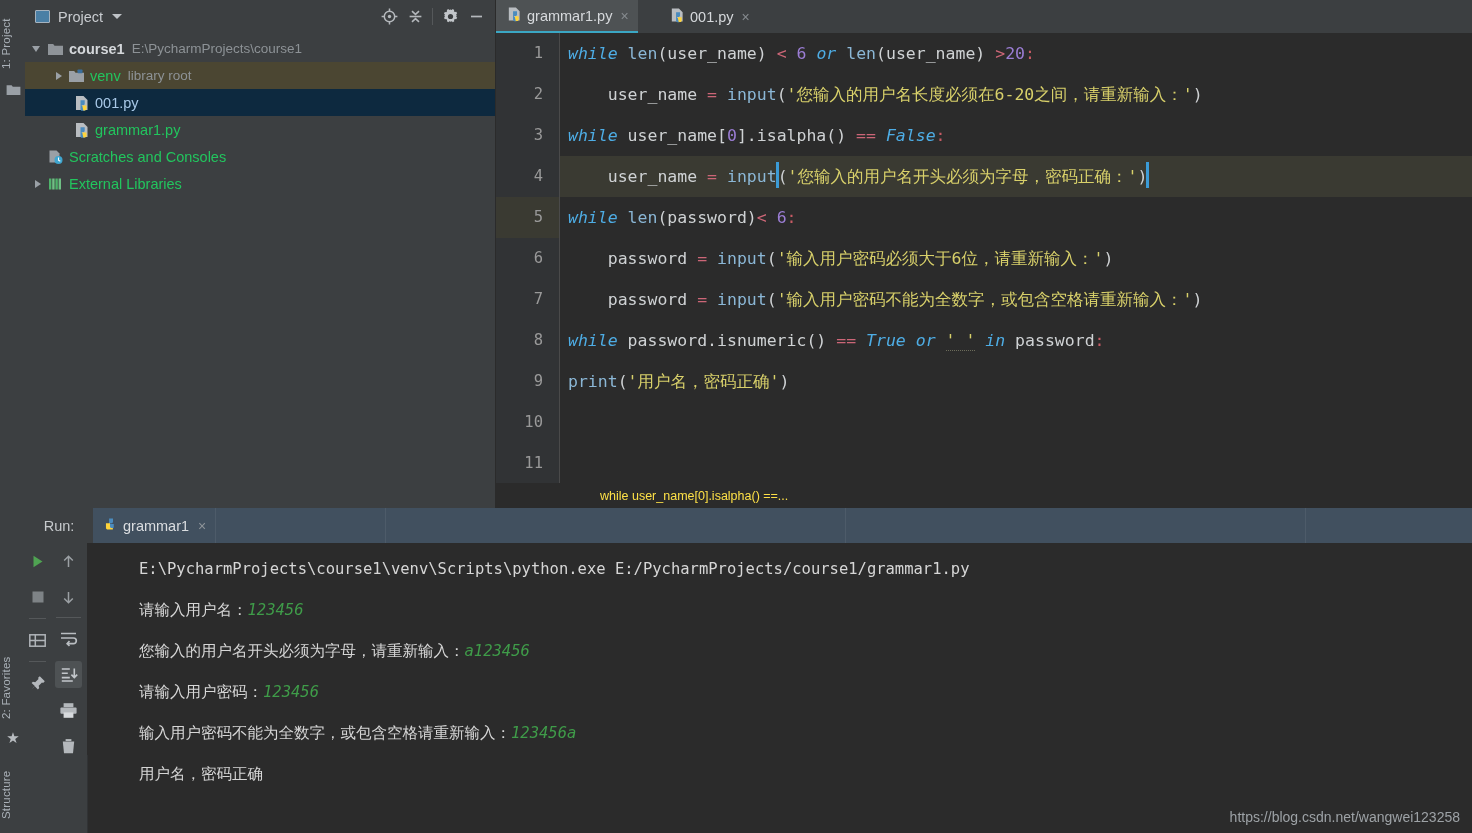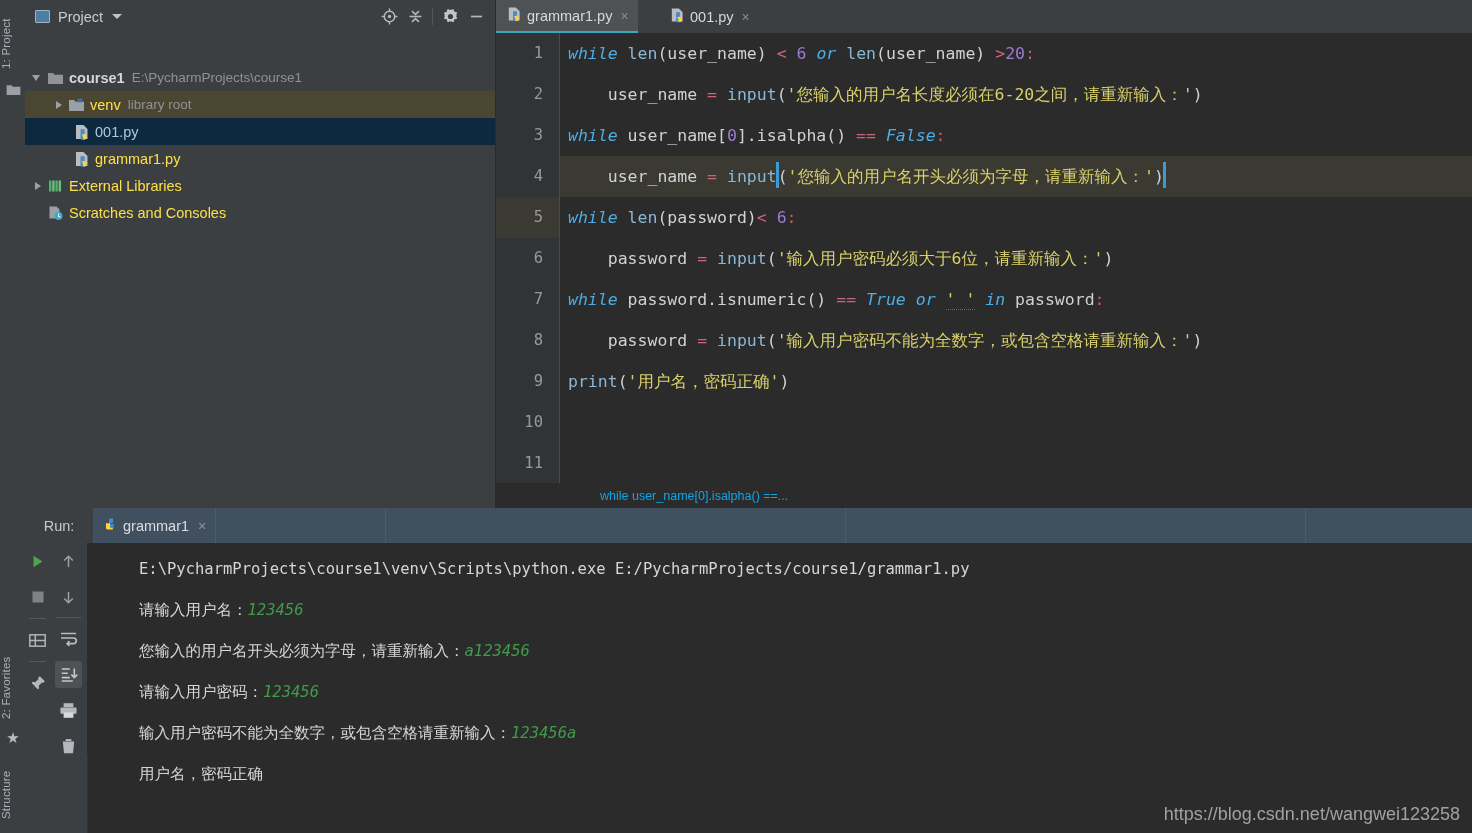--- a/index.html
+++ b/index.html
@@ -53,42 +53,42 @@
     border-left:5px solid transparent;border-right:5px solid transparent;
     border-top:5px solid #bfc3c7;
   }
   .ph-spacer{flex:1;}
   .ph-btn{
     width:26px;height:26px;display:flex;align-items:center;justify-content:center;
     flex:none;
   }
   .ph-sep{width:1px;height:17px;background:#55585a;margin:0 4px;flex:none;}
 
-  .tree{padding-top:2px;font-size:14.5px;color:#bbbbbb;margin-top:29px;}
+  .tree{padding-top:2px;font-size:14.5px;color:#bbbbbb;}
   .trow{
     height:27px;display:flex;align-items:center;
     padding-left:6px;box-sizing:border-box;white-space:nowrap;
   }
   .trow.sel-venv{background:#4b4632;}
   .trow.sel-file{background:#0d293f;}
   .arrow{
     width:13px;height:13px;margin-right:3px;flex:none;position:relative;
   }
   .arrow.closed::before{
     content:"";position:absolute;left:4px;top:2.5px;
     border-left:6px solid #9aa0a6;
     border-top:4.5px solid transparent;border-bottom:4.5px solid transparent;
   }
   .arrow.open::before{
     content:"";position:absolute;left:1px;top:4px;
     border-top:6px solid #9aa0a6;
     border-left:4.5px solid transparent;border-right:4.5px solid transparent;
   }
   .ic{width:17px;height:16px;margin-right:5px;flex:none;display:block;}
-  .tlabel{color:#fde047;}
+  .tlabel{color:#22c55e;}
   .tlabel.bold{font-weight:bold;color:#d4d7da;}
   .tsub{color:#8d9296;margin-left:7px;font-size:13.5px;}
   .tlabel.blue{color:#a9c9e8;}
 
   
   .tabbar{
     position:absolute;left:496px;top:0;width:976px;height:33px;
     background:#3c3f41;
   }
   .tab{
@@ -136,21 +136,21 @@
   .cnst{color:#4eade5;font-style:italic;}    
   .sp-uline{border-bottom:1px dotted #6c6c5a;}
   .caret{
     display:inline-block;width:3px;height:26px;background:#3b9bd6;
     vertical-align:-6px;margin:0 -1px;
   }
 
   
   .breadcrumb{
     position:absolute;left:496px;top:483px;width:976px;height:25px;
-    background:#2b2b2b;color:#0ea5e9;font-size:12.5px;
+    background:#2b2b2b;color:#fde047;font-size:12.5px;
     display:flex;align-items:center;padding-left:104px;box-sizing:border-box;
   }
 
   
   .runwin{position:absolute;left:25px;top:508px;width:1447px;height:325px;background:#3c3f41;}
   .run-header{
     position:relative;height:35px;background:#3c3f41;
     display:flex;align-items:center;
   }
   .run-label{
@@ -187,21 +187,21 @@
     position:absolute;left:62px;top:0;right:0;height:212px;
     background:#2b2b2b;padding:6px 0 0 52px;box-sizing:border-box;
     font-family:"DejaVu Sans Mono","Liberation Mono",monospace;
     font-size:15.5px;
   }
   .oline{height:41px;line-height:41px;white-space:nowrap;color:#d6d6d6;}
   .uin{color:#3f9c49;font-style:italic;}
 
   .watermark{
     position:absolute;right:12px;bottom:8px;
-    color:#9da2a6;font-size:18px;
+    color:#9da2a6;font-size:14px;
     font-family:"Liberation Sans",sans-serif;
   }
 
   .scrollcorner{
     position:absolute;right:0;top:0;width:14px;height:33px;background:#3c3f41;
   }
 </style>
 </head>
 <body>
 
@@ -293,42 +293,42 @@
         <span class="ic">
           <svg width="17" height="16" viewBox="0 0 17 16">
             <path d="M3 1h7.5l4 4v10H3z" fill="#b9bdc1"></path>
             <path d="M7.5 5.2h4.2v3.4c0 .9-.7 1.6-1.6 1.6H8.7v.9h3.8v3.1c0 .8-.7 1.5-1.5 1.5H8.9c-.8 0-1.4-.7-1.4-1.5z" fill="#4b8bbe"></path>
             <path d="M9.2 10.4h4.3v3.4c0 .9-.7 1.6-1.6 1.6h-1.4v.9" fill="#ffd43b"></path>
           </svg>
         </span>
         <span class="tlabel">grammar1.py</span>
       </div>
 
+      <div class="trow" style="padding-left:22px;">
+        <span class="ic">
+          <svg width="17" height="16" viewBox="0 0 17 16">
+            <path d="M2.5 1.5h7l3 3v9h-10z" fill="#9aa0a6"></path>
+            <circle cx="11.5" cy="11" r="4" fill="#3fa6d0"></circle>
+            <path d="M11.5 8.6v2.6l1.8 1" stroke="#ffffff" stroke-width="1.1" fill="none"></path>
+          </svg>
+        </span>
+        <span class="tlabel">Scratches and Consoles</span>
+      </div>
+
       <div class="trow" style="padding-left:6px;">
         <span class="arrow closed"></span>
         <span class="ic">
           <svg width="17" height="16" viewBox="0 0 17 16">
             <rect x="2" y="2.5" width="2.4" height="11" fill="#4fb36b"></rect>
             <rect x="5.2" y="2.5" width="2.4" height="11" fill="#6fbf84"></rect>
             <rect x="8.4" y="2.5" width="2.4" height="11" fill="#4fb36b"></rect>
             <rect x="11.6" y="2.5" width="2.4" height="11" fill="#6fbf84"></rect>
           </svg>
         </span>
         <span class="tlabel">External Libraries</span>
-      </div>
-
-      <div class="trow" style="padding-left:22px;">
-        <span class="ic">
-          <svg width="17" height="16" viewBox="0 0 17 16">
-            <path d="M2.5 1.5h7l3 3v9h-10z" fill="#9aa0a6"></path>
-            <circle cx="11.5" cy="11" r="4" fill="#3fa6d0"></circle>
-            <path d="M11.5 8.6v2.6l1.8 1" stroke="#ffffff" stroke-width="1.1" fill="none"></path>
-          </svg>
-        </span>
-        <span class="tlabel">Scratches and Consoles</span>
       </div>
     </div>
   </div>
 
   <div class="tabbar">
     <div class="tab active" style="left:0;">
       <span>
         <svg width="16" height="16" viewBox="0 0 17 16">
           <path d="M3 1h7.5l4 4v10H3z" fill="#b9bdc1"></path>
           <path d="M7.5 5.2h4.2v3.4c0 .9-.7 1.6-1.6 1.6H8.7v.9h3.8v3.1c0 .8-.7 1.5-1.5 1.5H8.9c-.8 0-1.4-.7-1.4-1.5z" fill="#4b8bbe"></path>
@@ -411,54 +411,54 @@
       <div class="cline"><span class="txt">
         <span class="k">while</span>
         <span class="pl">user_name[</span><span class="n">0</span><span class="pl">].isalpha()</span>
         <span class="op">==</span>
         <span class="cnst">False</span><span class="pu">:</span>
       </span></div>
 
       <div class="cline cur"><span class="txt">
         &nbsp;&nbsp;&nbsp;&nbsp;<span class="pl">user_name</span>
         <span class="op">=</span>
-        <span class="bi">input</span><span class="caret"></span><span class="pl">(</span><span class="s">'您输入的用户名开头必须为字母，请重新输入：'</span><span class="pl">)</span><span class="caret"></span>
+        <span class="bi">input</span><span class="caret"></span><span class="pl">(</span><span class="s">'您输入的用户名开头必须为字母，密码正确：'</span><span class="pl">)</span><span class="caret"></span>
       </span></div>
 
 
       <div class="cline"><span class="txt">
         <span class="k">while</span>
         <span class="bi">len</span><span class="pl">(</span><span class="pl">password</span><span class="pl">)</span><span class="op">&lt;</span>
         <span class="n">6</span><span class="pu">:</span>
       </span></div>
 
       <div class="cline"><span class="txt">
         &nbsp;&nbsp;&nbsp;&nbsp;<span class="pl">password</span>
         <span class="op">=</span>
         <span class="bi">input</span><span class="pl">(</span><span class="s">'输入用户密码必须大于6位，请重新输入：'</span><span class="pl">)</span>
+      </span></div>
+
+      <div class="cline"><span class="txt">
+        &nbsp;&nbsp;&nbsp;&nbsp;<span class="pl">password</span>
+        <span class="op">=</span>
+        <span class="bi">input</span><span class="pl">(</span><span class="s">'输入用户密码不能为全数字，或包含空格请重新输入：'</span><span class="pl">)</span>
       </span></div>
 
       <div class="cline"><span class="txt">
         <span class="k">while</span>
         <span class="pl">password.isnumeric()</span>
         <span class="op">==</span>
         <span class="cnst">True</span>
         <span class="k">or</span>
         <span class="s sp-uline">' '</span>
         <span class="k">in</span>
         <span class="pl">password</span><span class="pu">:</span>
       </span></div>
 
       <div class="cline"><span class="txt">
-        &nbsp;&nbsp;&nbsp;&nbsp;<span class="pl">password</span>
-        <span class="op">=</span>
-        <span class="bi">input</span><span class="pl">(</span><span class="s">'输入用户密码不能为全数字，或包含空格请重新输入：'</span><span class="pl">)</span>
-      </span></div>
-
-      <div class="cline"><span class="txt">
         <span class="bi">print</span><span class="pl">(</span><span class="s">'用户名，密码正确'</span><span class="pl">)</span>
       </span></div>
     </div>
   </div>
 
   <div class="breadcrumb">
     <span>while user_name[0].isalpha() ==...</span>
   </div>
 
   <div class="runwin">

